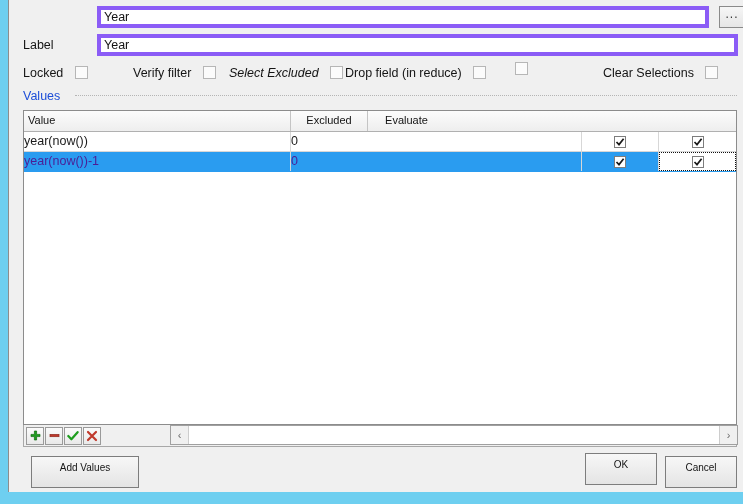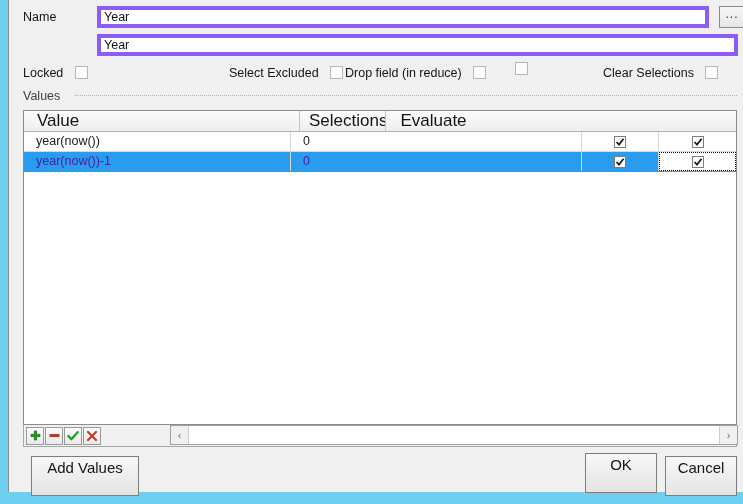--- a/index.html
+++ b/index.html
@@ -115,21 +115,21 @@
     vertical-align: middle;
     position: relative;
     top: -1px;
   }
 
   
   #values-label {
     position: absolute;
     left: 14px; top: 88px;
     font-size: 12.5px;
-    color: #404040;
+    color: #1d4ed8;
     line-height: 16px;
   }
   #values-sep {
     position: absolute;
     left: 66px; top: 95px;
     right: 6px;
     height: 1px;
     border-top: 1px dotted #b5b5b5;
   }
 
@@ -146,45 +146,44 @@
   #grid-header {
     display: flex;
     height: 20px;
     background: linear-gradient(#fcfcfc, #eeeeee);
     border-bottom: 1px solid #b0b0b0;
   }
   .hcell {
     box-sizing: border-box;
     line-height: 19px;
     padding-left: 4px;
-    font-size: 17px;
+    font-size: 11px;
     color: #141414;
     border-right: 1px solid #c4c4c4;
     overflow: hidden;
     white-space: nowrap;
-    margin-left: 9px;
   }
   .hcell.center { text-align: center; padding-left: 0; }
   .hcell.last { border-right: none; }
 
   .grow {
     display: flex;
     height: 19px;
     border-bottom: 1px solid #d7d7d7;
     background: #ffffff;
   }
   .grow.selected {
     background: #2a9cf0;
     color: #4c1d95;
     border-bottom: 1px solid #2a9cf0;
   }
   .gcell {
     box-sizing: border-box;
     line-height: 18px;
-    padding-left: 12px;
+    padding-left: 0;
     font-size: 12.5px;
     border-right: 1px solid #d7d7d7;
     overflow: hidden;
     white-space: nowrap;
   }
   .gcell.center {
     text-align: center;
     padding-left: 0;
     display: flex;
     align-items: center;
@@ -259,60 +258,64 @@
     flex: 1;
     background: #ffffff;
     border-left: 1px solid #cdcdcd;
     border-right: 1px solid #cdcdcd;
   }
 
   
   .dlg-btn {
     position: absolute;
     box-sizing: border-box;
-    height: 40px;
+    height: 32px;
     background: linear-gradient(#f7f7f7, #e4e4e4);
     border: 1px solid #7d7d7d;
     font-family: "Liberation Sans", sans-serif;
-    font-size: 15px;
+    font-size: 10px;
     color: #141414;
     text-align: center;
     line-height: 22px;
     cursor: default;
   }
   #add-values-btn { left: 22px; top: 456px; width: 108px; }
   #ok-btn        { left: 576px; top: 453px; width: 72px; }
   #cancel-btn    { left: 656px; top: 456px; width: 72px; }
 </style>
 </head>
 <body>
 
 <div id="window">
 
   <div id="edge-left"></div>
   <div id="edge-bottom"></div>
 
   <div id="client">
 
     <div class="field-row" style="left:14px; top:6px; width:715px;">
-      <span class="field-label">Name</span>
       <input class="text-input" style="left: 74px; width: 612px;" type="text" value="Year">
       <div class="ellipsis-btn" style="left:696px; top:0;">...</div>
     </div>
 
     <div class="field-row" style="left:14px; top:34px; width:715px;">
+      <span class="field-label">Label</span>
       <input class="text-input" style="left: 74px; width: 641px;" type="text" value="Year">
     </div>
 
     <div id="checkbox-row">
       <span class="cb-item" style="left:0px;">
         <span class="cb-label">Locked</span>
         <span class="cb-box"></span>
       </span>
-      <span class="cb-item" style="left:206px;">
+      <span class="cb-item" style="left:110px;">
+        <span class="cb-label">Verify filter</span>
+        <span class="cb-box"></span>
+      </span>
+      <span class="cb-item" style="left:206px;font-style:italic;">
         <span class="cb-label">Select Excluded</span>
         <span class="cb-box"></span>
       </span>
       <span class="cb-item" style="left:322px;">
         <span class="cb-label">Drop field (in reduce)</span>
         <span class="cb-box"></span>
       </span>
       <span class="cb-item" style="left:484px;">
         <span class="cb-box"></span>
       </span>
@@ -322,21 +325,21 @@
       </span>
     </div>
 
     <div id="values-label">Values</div>
     <div id="values-sep"></div>
 
     <div id="grid">
 
       <div id="grid-header">
         <div class="hcell" style="width:267px;">Value</div>
-        <div class="hcell center" style="width:77px;">Selections</div>
+        <div class="hcell center" style="width:77px;">Excluded</div>
         <div class="hcell center last" style="width:77px;">Evaluate</div>
       </div>
 
       <div class="grow">
         <div class="gcell" style="width:267px;">year(now())</div>
         <div class="gcell" style="width:291px;">0</div>
         <div class="gcell center" style="width:77px;">
           <span class="check">
             <svg width="10" height="10" viewBox="0 0 10 10">
                 <path d="M1.5 5 L4 7.6 L8.6 1.8" stroke="#1a1a1a" stroke-width="1.7" fill="none"></path>

